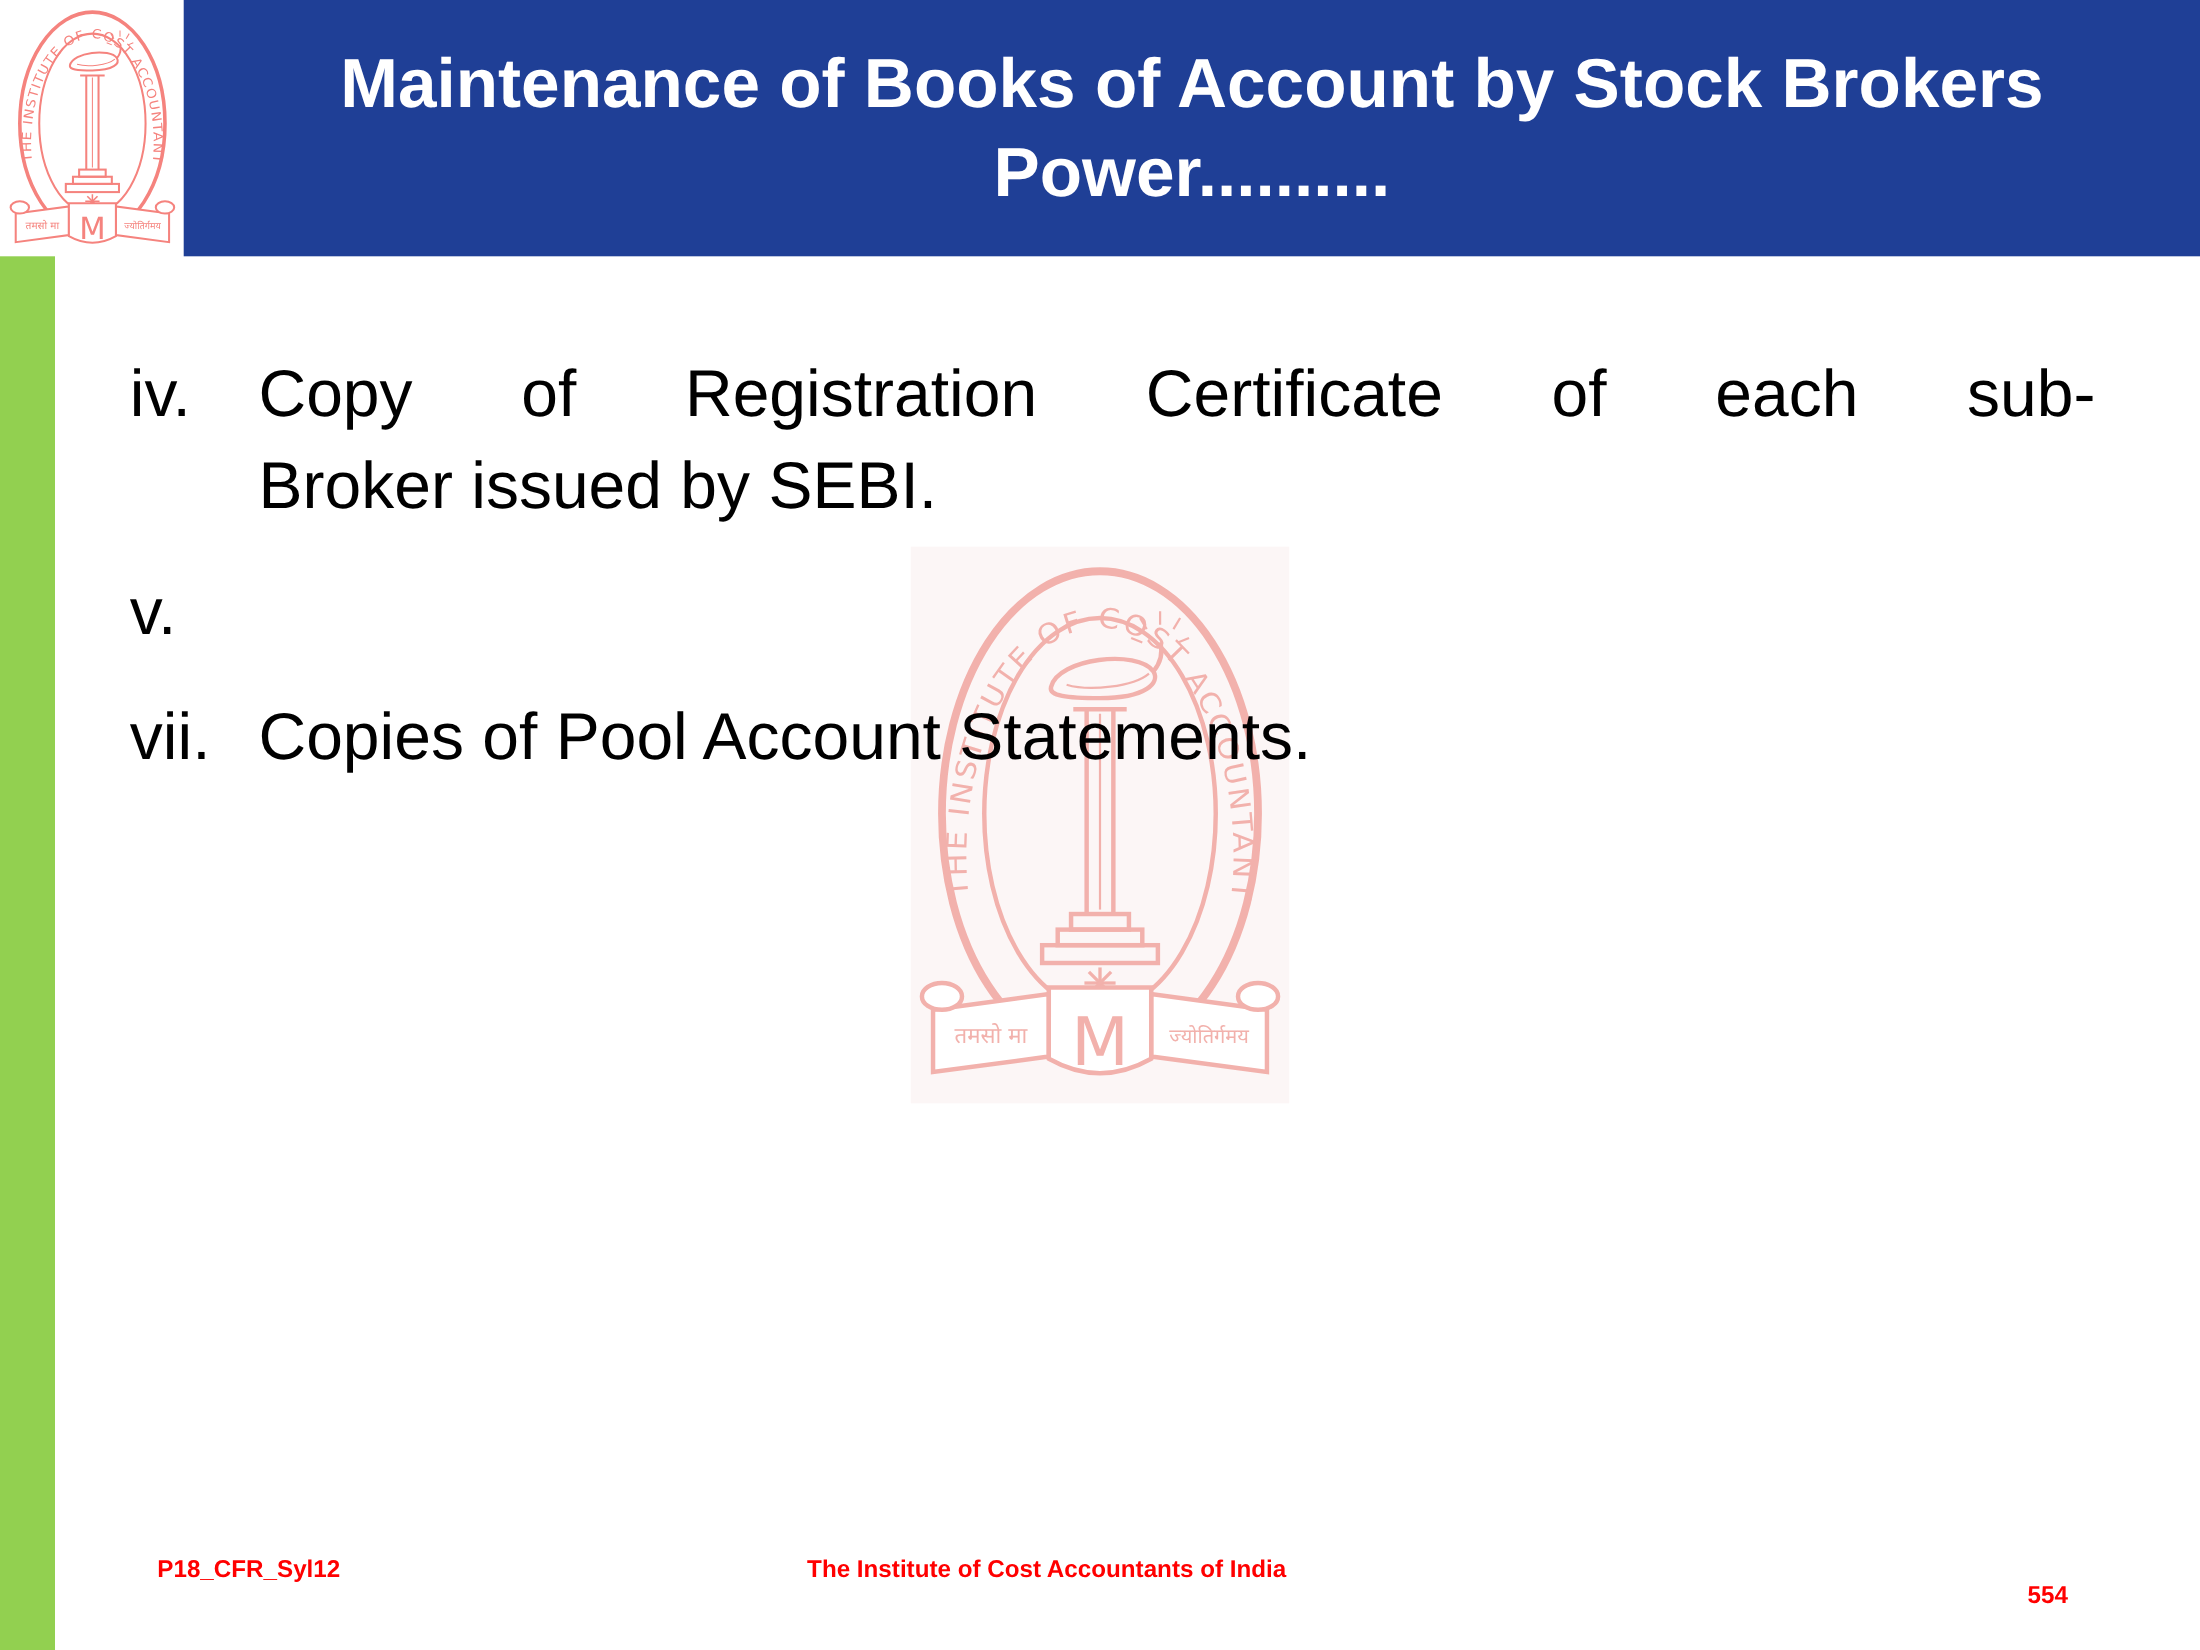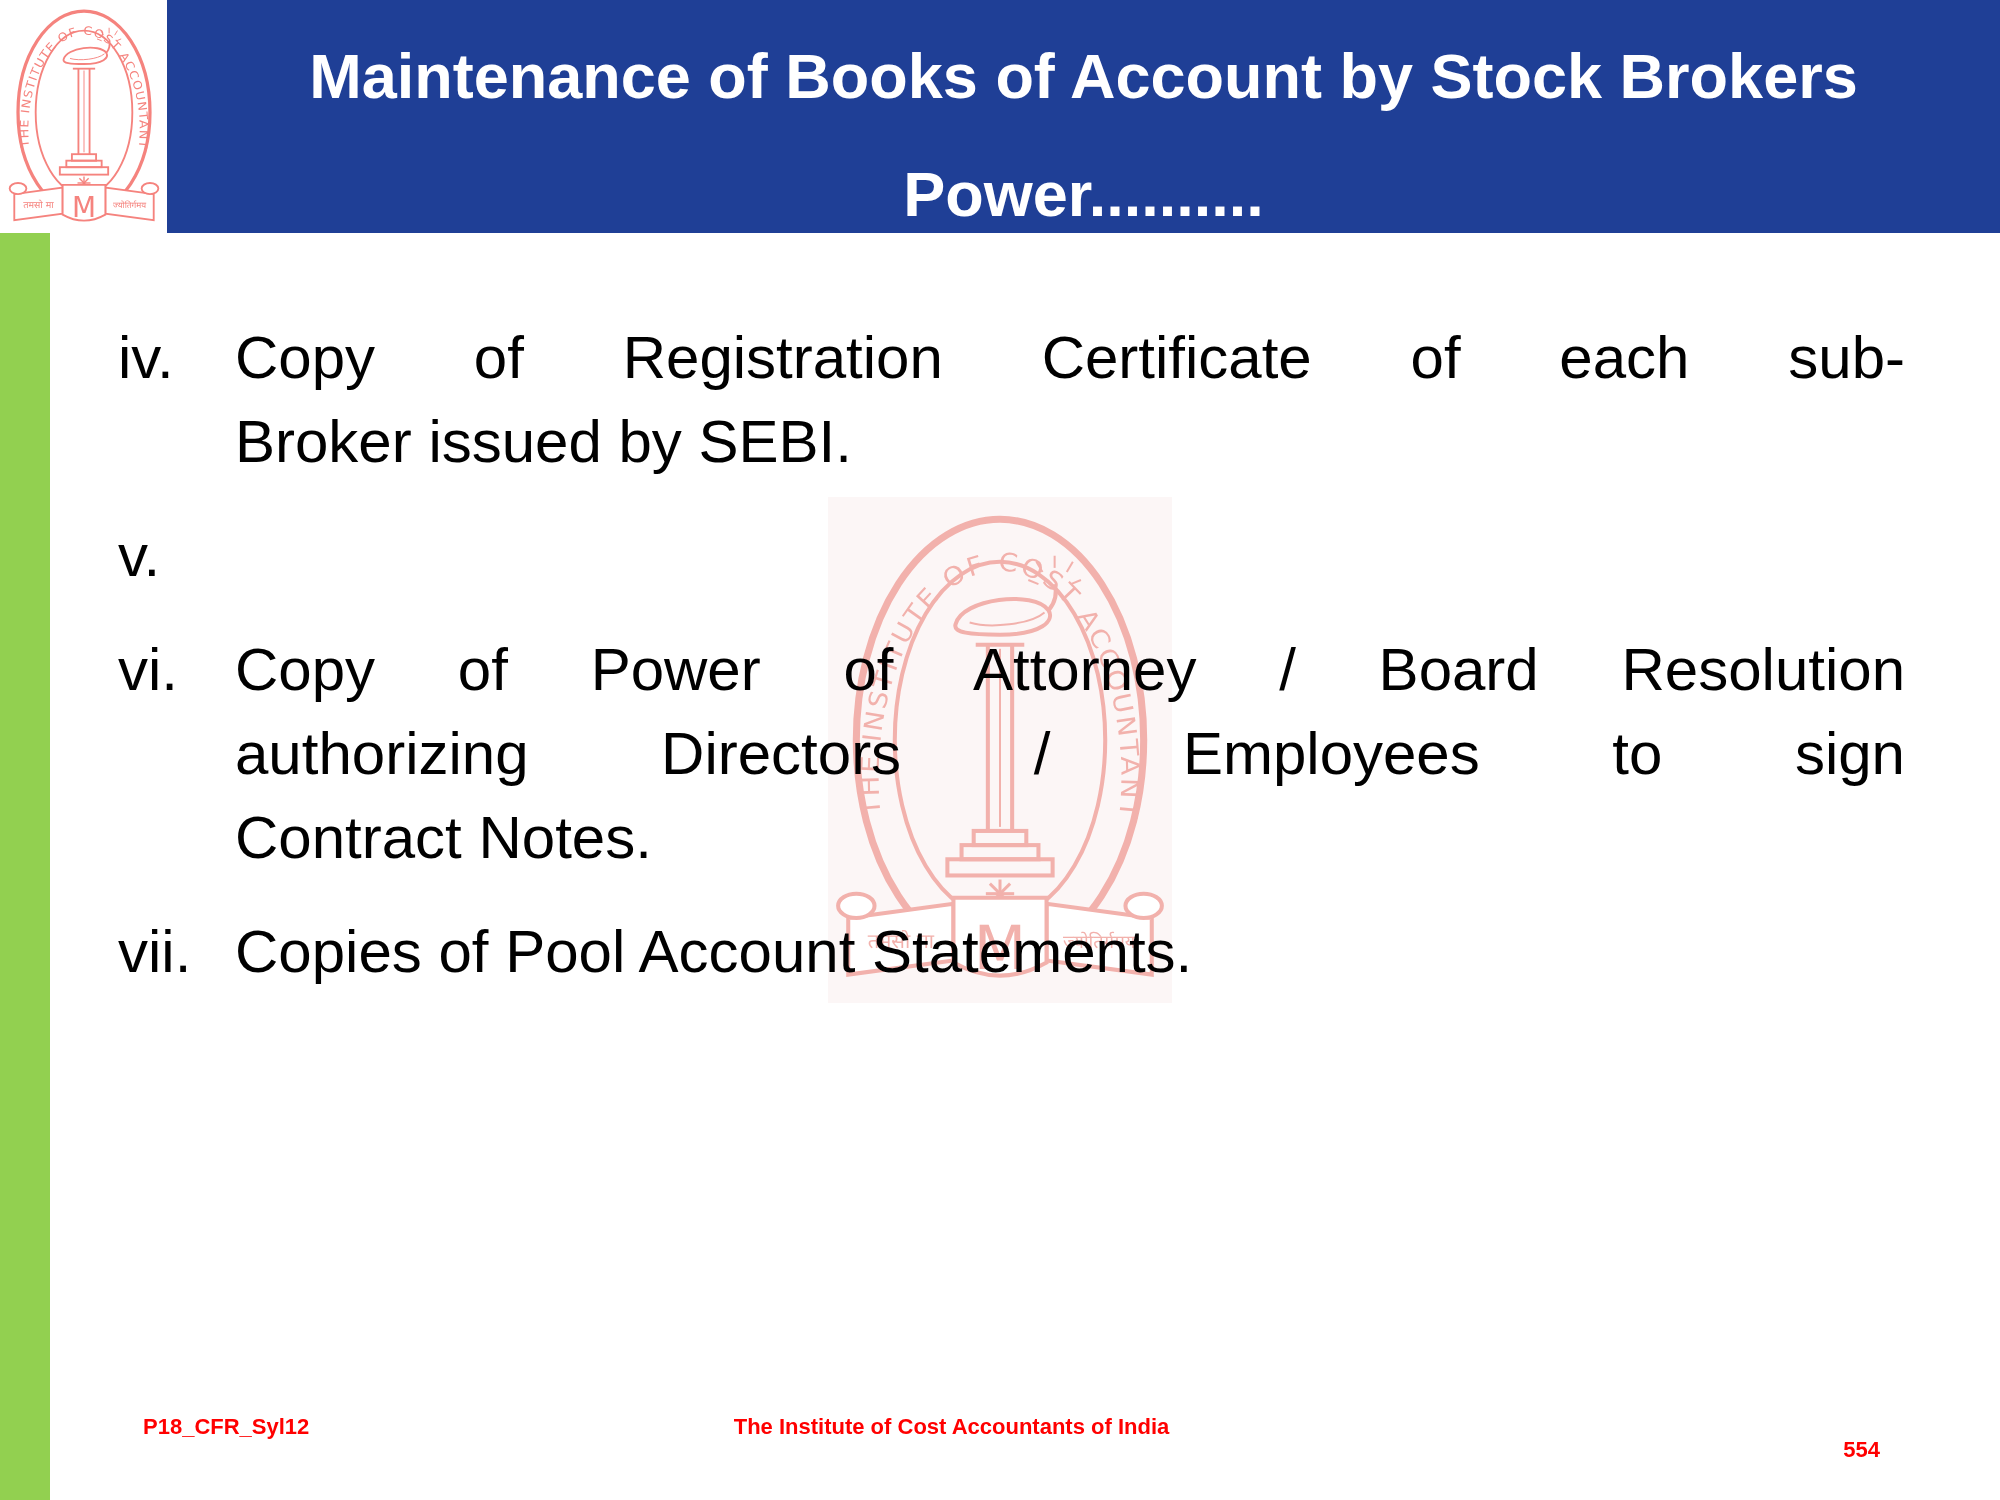--- a/index.html
+++ b/index.html
@@ -34,21 +34,20 @@
     display:flex;flex-direction:column;align-items:center;justify-content:center;
     gap:14px;
   }
   .title-line{
     color:var(--title-white);
     font-weight:bold;
     font-size:63px;
     line-height:1.05;
     text-align:center;
     white-space:nowrap;
-    margin-top:37px;
   }
 
   
   .stripe{
     position:absolute;left:0;top:233px;width:50px;height:1267px;
     background:var(--stripe-green);
   }
 
   
   .watermark{
@@ -175,28 +174,20 @@
         <div class="line">Broker issued by SEBI.</div>
       </div>
     </div>
 
     <div class="item">
       <span class="num">v.</span>
       <div class="lines">
       </div>
     </div>
 
-    <div class="item">
-      <span class="num">vi.</span>
-      <div class="lines">
-        <div class="line j">Copy of Power of Attorney / Board Resolution</div>
-        <div class="line j">authorizing Directors / Employees to sign</div>
-        <div class="line">Contract Notes.</div>
-      </div>
-    </div>
 
     <div class="item">
       <span class="num">vii.</span>
       <div class="lines">
         <div class="line">Copies of Pool Account Statements.</div>
       </div>
     </div>
 
   </div>
 

